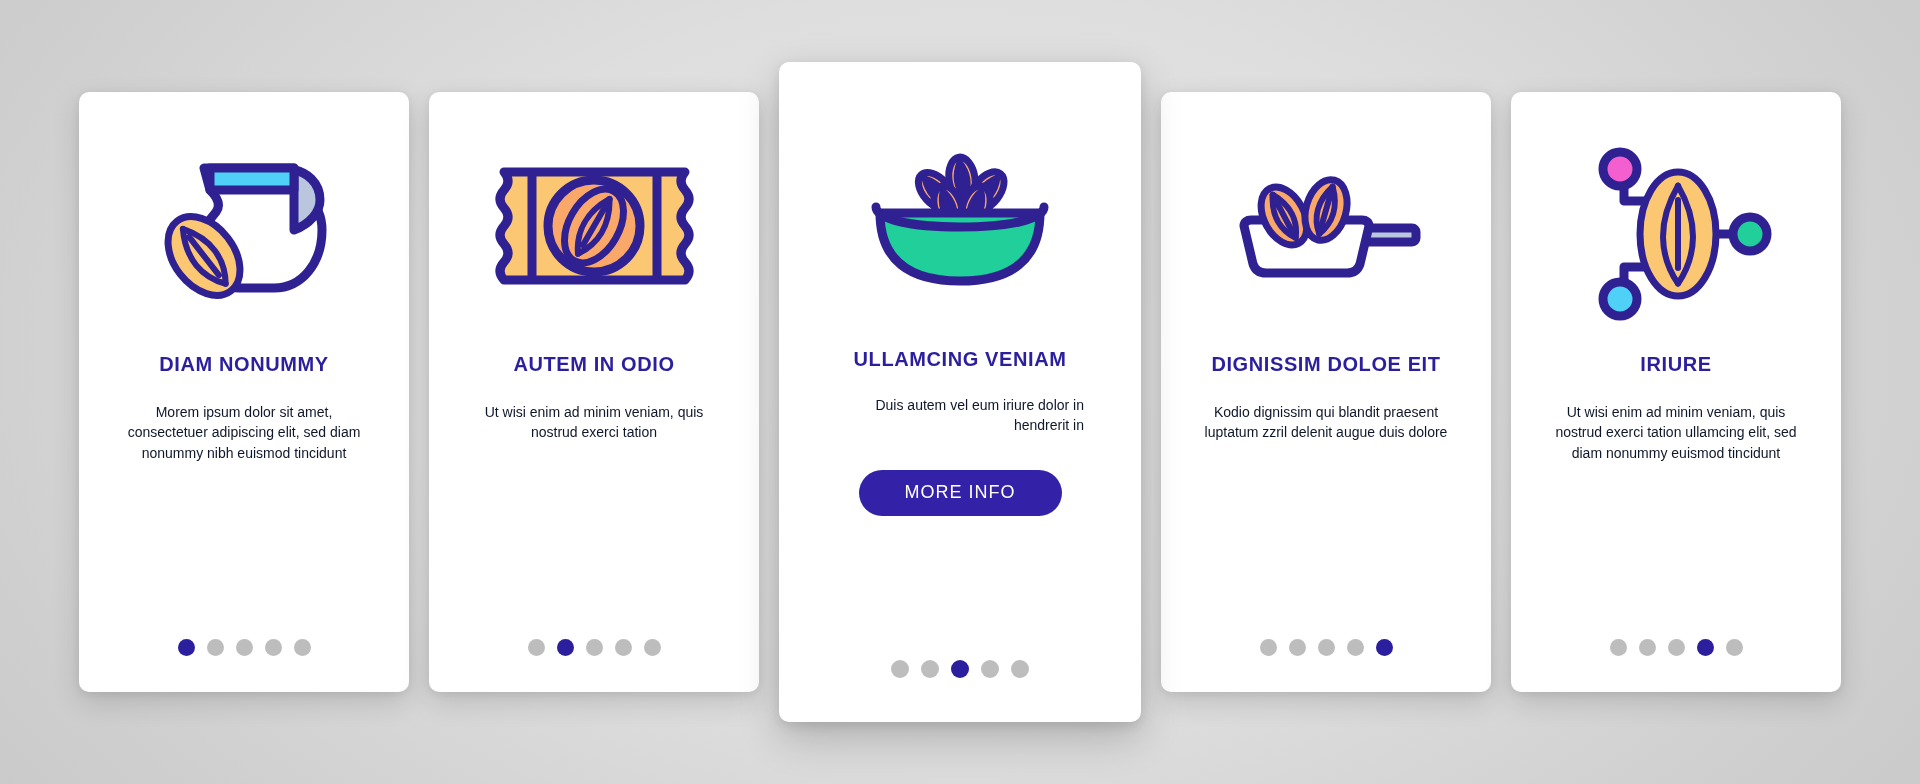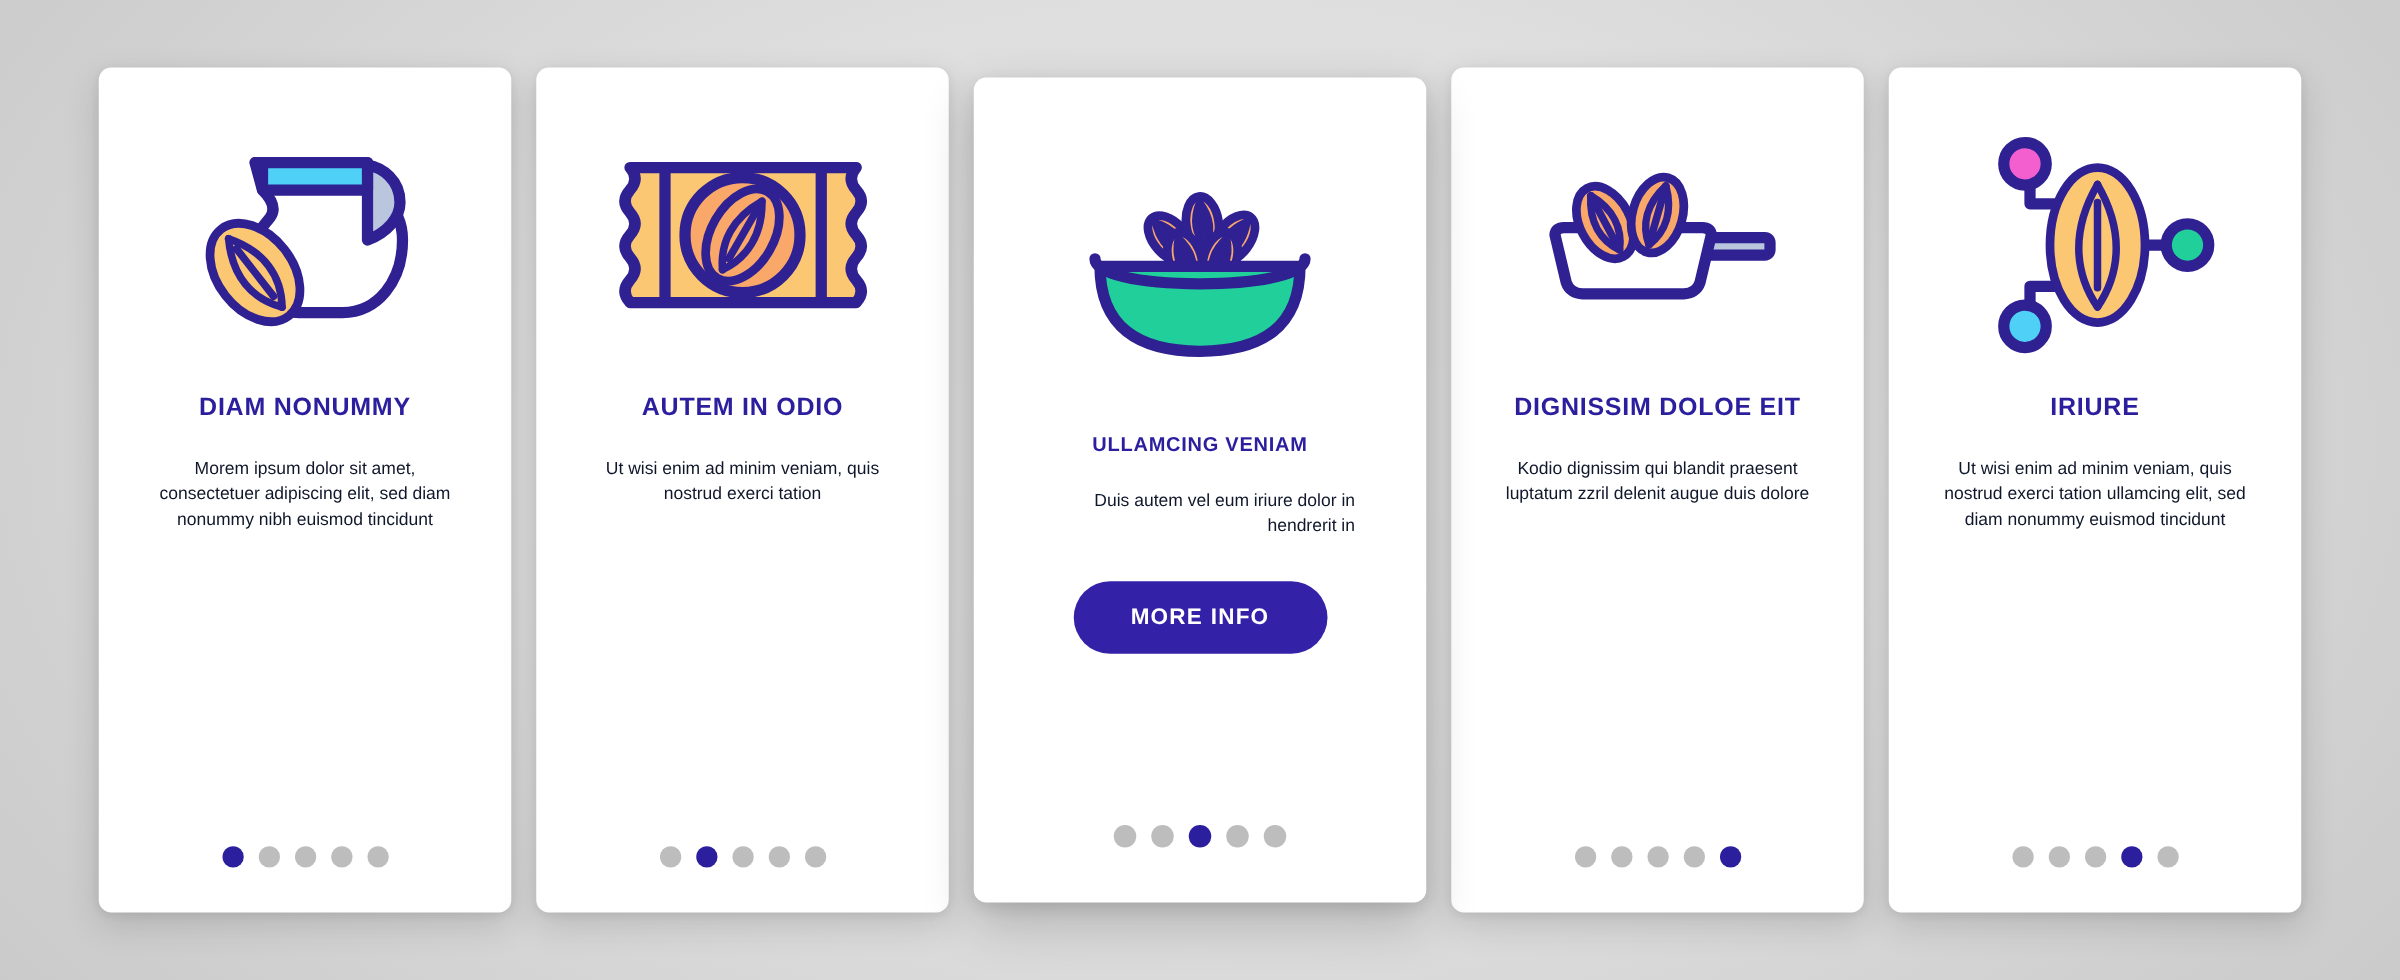--- a/index.html
+++ b/index.html
@@ -18,21 +18,21 @@
     inset: 0;
     display: flex;
     align-items: center;
     justify-content: center;
     gap: 20px;
   }
   .card {
     background: #ffffff;
     border-radius: 10px;
     width: 330px;
-    height: 676px;
+    height: 600px;
     position: relative;
     display: flex;
     flex-direction: column;
     align-items: center;
     box-shadow: 0 10px 28px rgba(0,0,0,0.14), 0 2px 8px rgba(0,0,0,0.07);
     flex: 0 0 auto;
   }
   .card.featured {
     width: 362px;
     height: 660px;
@@ -53,43 +53,43 @@
 
   .card-title {
     color: #2b1f9e;
     font-weight: bold;
     font-size: 20px;
     letter-spacing: 0.6px;
     text-align: center;
     padding: 0 18px;
     line-height: 1.2;
   }
-  .card.featured .card-title { font-size: 16px; }
+  .card.featured .card-title { font-size: 20px; }
 
   .card-body {
     color: #0f172a;
     font-size: 14px;
     line-height: 1.45;
     text-align: center;
     padding: 0 26px;
     margin-top: 26px;
     max-width: 300px;
   }
   .card.featured .card-body { margin-top: 24px; max-width: 300px; text-align: right; }
 
   .cta {
     margin-top: 34px;
     background: #3322a8;
     color: #ffffff;
     border: none;
     border-radius: 30px;
     padding: 0 46px;
-    height: 58px;
+    height: 46px;
     font-size: 18px;
-    font-weight: bold;
+    font-weight: normal;
     letter-spacing: 1px;
     font-family: "Liberation Sans", sans-serif;
     cursor: pointer;
   }
 
   .dots {
     position: absolute;
     bottom: 36px;
     left: 0;
     right: 0;

